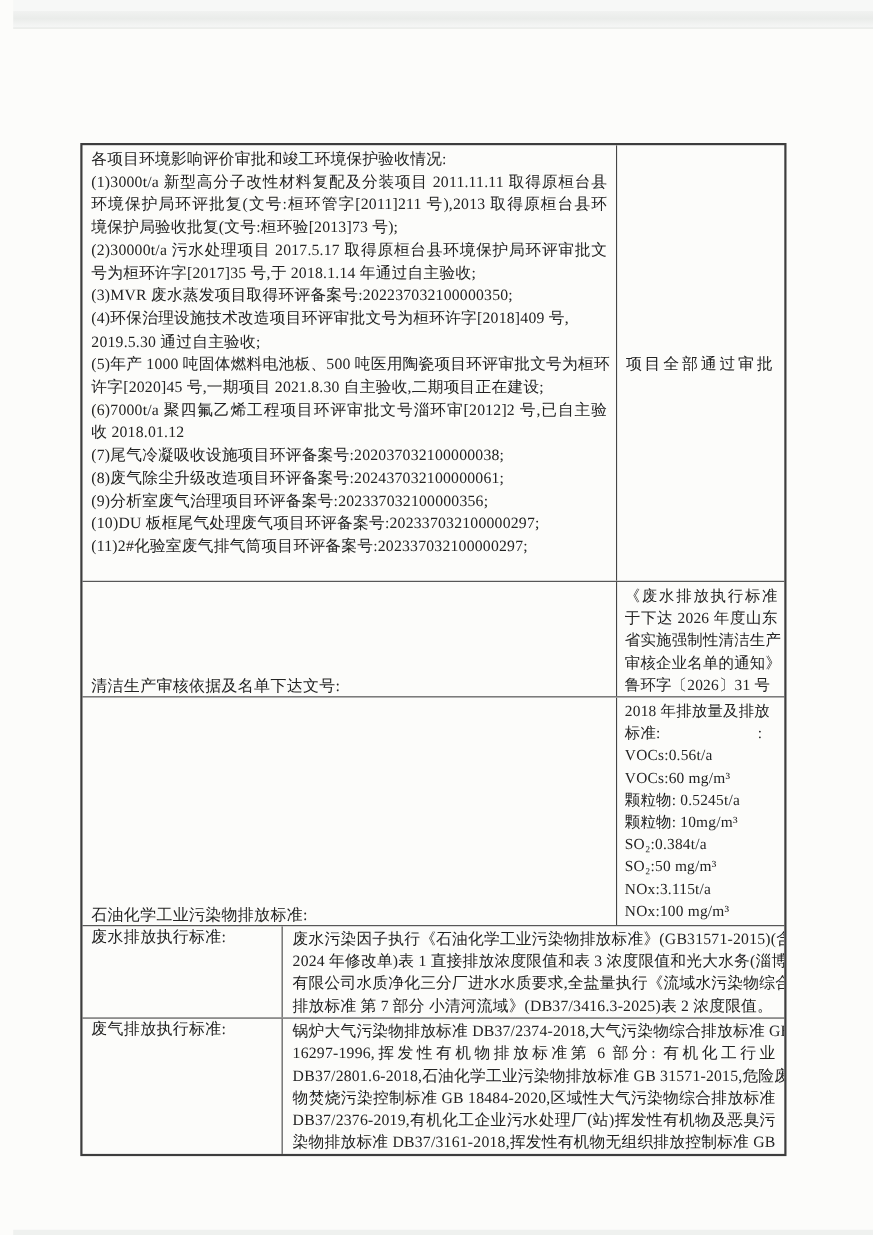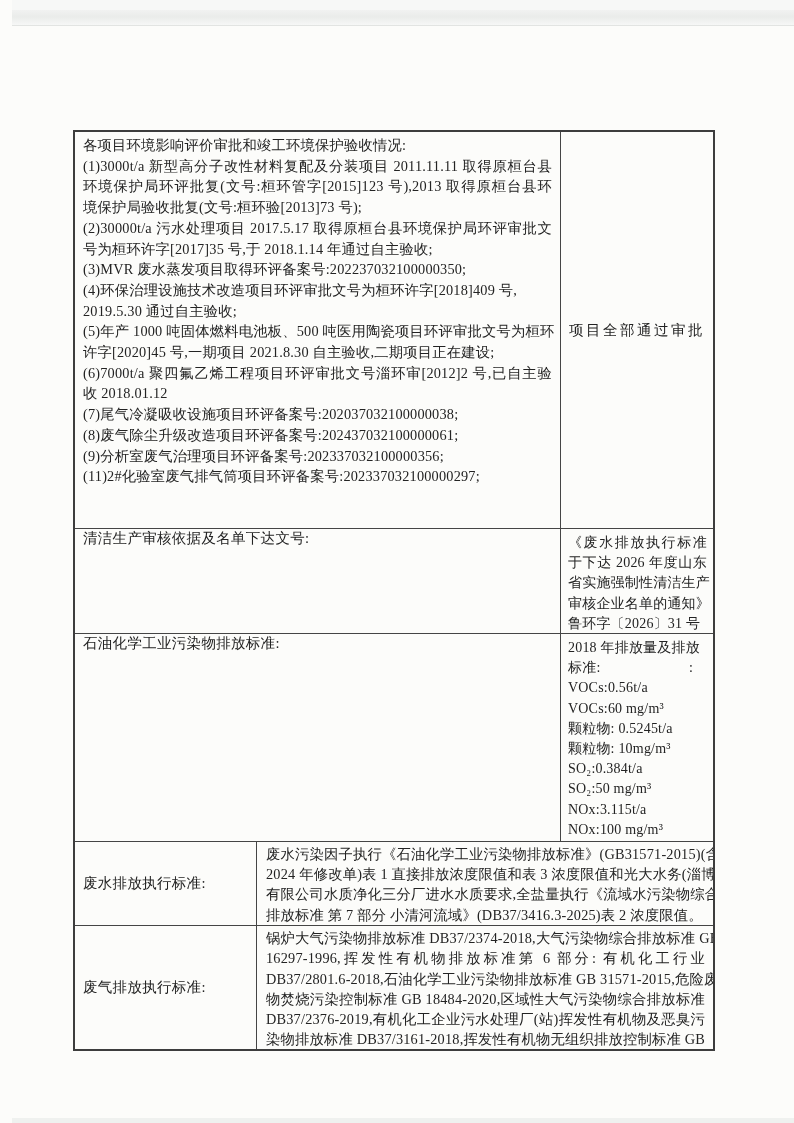--- a/index.html
+++ b/index.html
@@ -43,39 +43,39 @@
   .trow.last { border-bottom: none; flex: 1; }
   .r1 { height: 397px; }
   .r2 { height: 105px; }
   .r3 { height: 208px; }
   .r4 { height: 84px; }
 
   .cell { box-sizing: border-box; overflow: hidden; }
   .cell-wide  { width: 486px; border-right: 1.5px solid #454545; }
   .cell-side  { flex: 1; }
   .cell-label { width: 182px; border-right: 1.5px solid #454545;
-                display: flex; align-items: center; padding-left: 8px;
+                display: flex; padding-left: 8px;
                 font-size: 14.5px; letter-spacing: 0.3px; }
   .cell-body  { flex: 1; }
 
   .ln { white-space: nowrap; line-height: 20.7px; font-size: 14.3px; letter-spacing: 0.2px; }
   .j  { text-align: justify; text-align-last: justify; }
 
   .pad-a { padding: 3px 8px 0 8px; }   
   .pad-b { padding: 4px 6px 0 7px; }   
   .pad-c { padding: 2px 8px 0 9px; }   
 
   .r2 .ln, .r3 .ln { line-height: 20.2px; font-size: 14px; }
   .r4 .ln { line-height: 20.2px; }
   .trow.last .ln { line-height: 20.3px; }
 
   .status-cell { display: flex; align-items: center; justify-content: center; }
   .status-text { font-size: 14.5px; letter-spacing: 2.5px; }
 
-  .vcenter-label { display: flex; align-items: flex-start; padding-left: 8px;
+  .vcenter-label { display: flex; align-items: flex-end; padding-left: 8px;
                    font-size: 14.5px; letter-spacing: 0.3px; }
 
   .split { display: flex; justify-content: space-between; padding-right: 14px; text-align: right; }
 </style>
 </head>
 <body>
 
 <div class="page">
 
   <div class="scan-top"></div>
@@ -83,34 +83,35 @@
   <div class="scan-right-line"></div>
   <div class="scan-right-strip"></div>
   <div class="scan-bottom"></div>
 
   <div class="doc-table">
 
     <div class="trow r1">
       <div class="cell cell-wide pad-a">
         <div class="ln">各项目环境影响评价审批和竣工环境保护验收情况:</div>
         <div class="ln j">(1)3000t/a 新型高分子改性材料复配及分装项目 2011.11.11 取得原桓台县</div>
-        <div class="ln j">环境保护局环评批复(文号:桓环管字[2015]123 号),2013 取得原桓台县环</div>
+        <div class="ln j">环境保护局环评批复(文号:桓环管字[2011]211 号),2013 取得原桓台县环</div>
         <div class="ln">境保护局验收批复(文号:桓环验[2013]73 号);</div>
         <div class="ln j">(2)30000t/a 污水处理项目 2017.5.17 取得原桓台县环境保护局环评审批文</div>
         <div class="ln">号为桓环许字[2017]35 号,于 2018.1.14 年通过自主验收;</div>
         <div class="ln">(3)MVR 废水蒸发项目取得环评备案号:202237032100000350;</div>
         <div class="ln">(4)环保治理设施技术改造项目环评审批文号为桓环许字[2018]409 号,</div>
         <div class="ln">2019.5.30 通过自主验收;</div>
         <div class="ln j">(5)年产 1000 吨固体燃料电池板、500 吨医用陶瓷项目环评审批文号为桓环</div>
         <div class="ln">许字[2020]45 号,一期项目 2021.8.30 自主验收,二期项目正在建设;</div>
         <div class="ln j">(6)7000t/a 聚四氟乙烯工程项目环评审批文号淄环审[2012]2 号,已自主验</div>
         <div class="ln">收 2018.01.12</div>
         <div class="ln">(7)尾气冷凝吸收设施项目环评备案号:202037032100000038;</div>
         <div class="ln">(8)废气除尘升级改造项目环评备案号:202437032100000061;</div>
         <div class="ln">(9)分析室废气治理项目环评备案号:202337032100000356;</div>
+        <div class="ln">(10)DU 板框尾气处理废气项目环评备案号:202337032100000297;</div>
         <div class="ln">(11)2#化验室废气排气筒项目环评备案号:202337032100000297;</div>
       </div>
       <div class="cell cell-side status-cell">
         <span class="status-text">项目全部通过审批</span>
       </div>
     </div>
 
     <div class="trow r2">
       <div class="cell cell-wide vcenter-label">
         <span>清洁生产审核依据及名单下达文号:</span>

